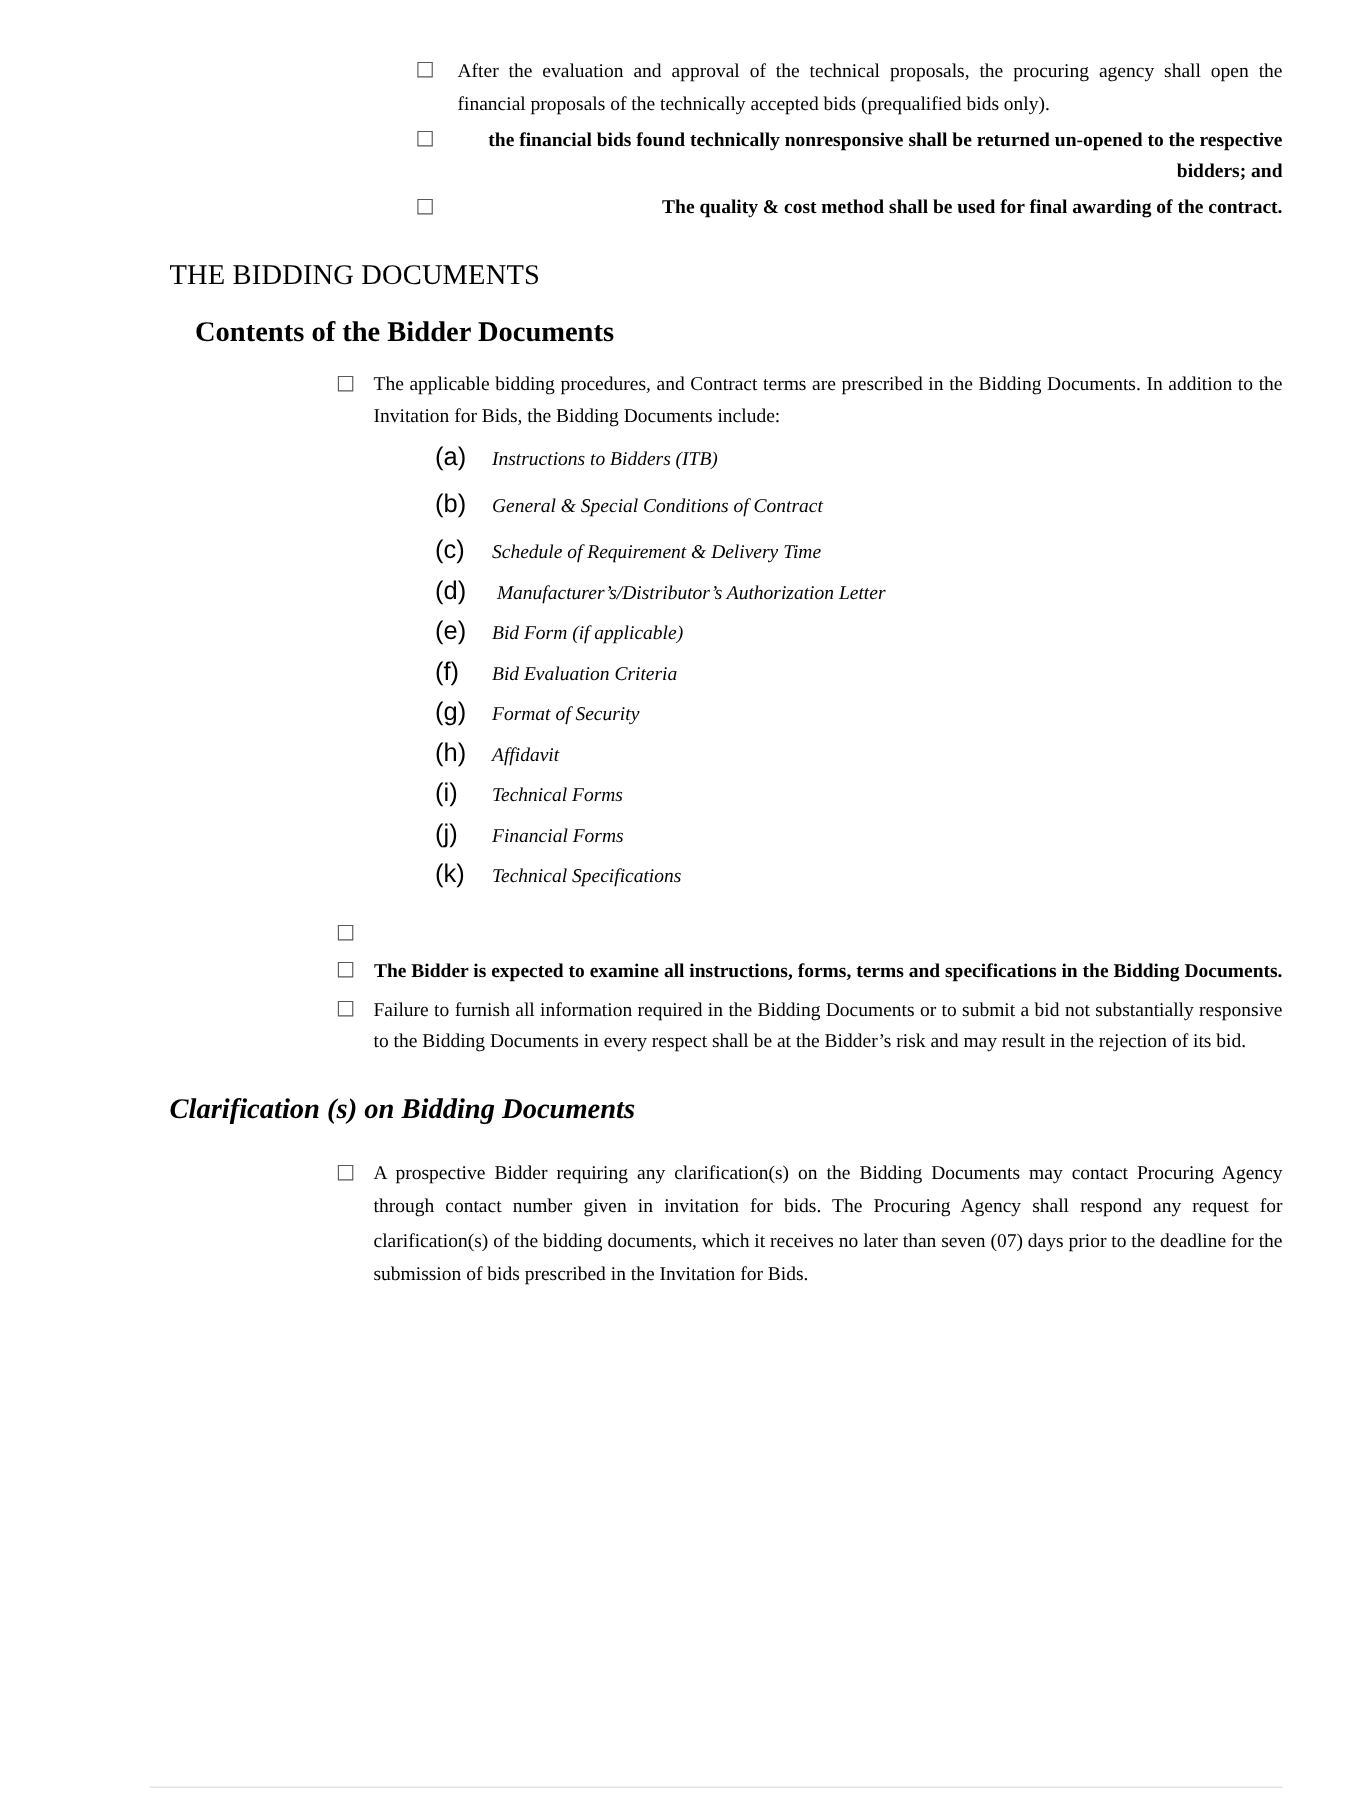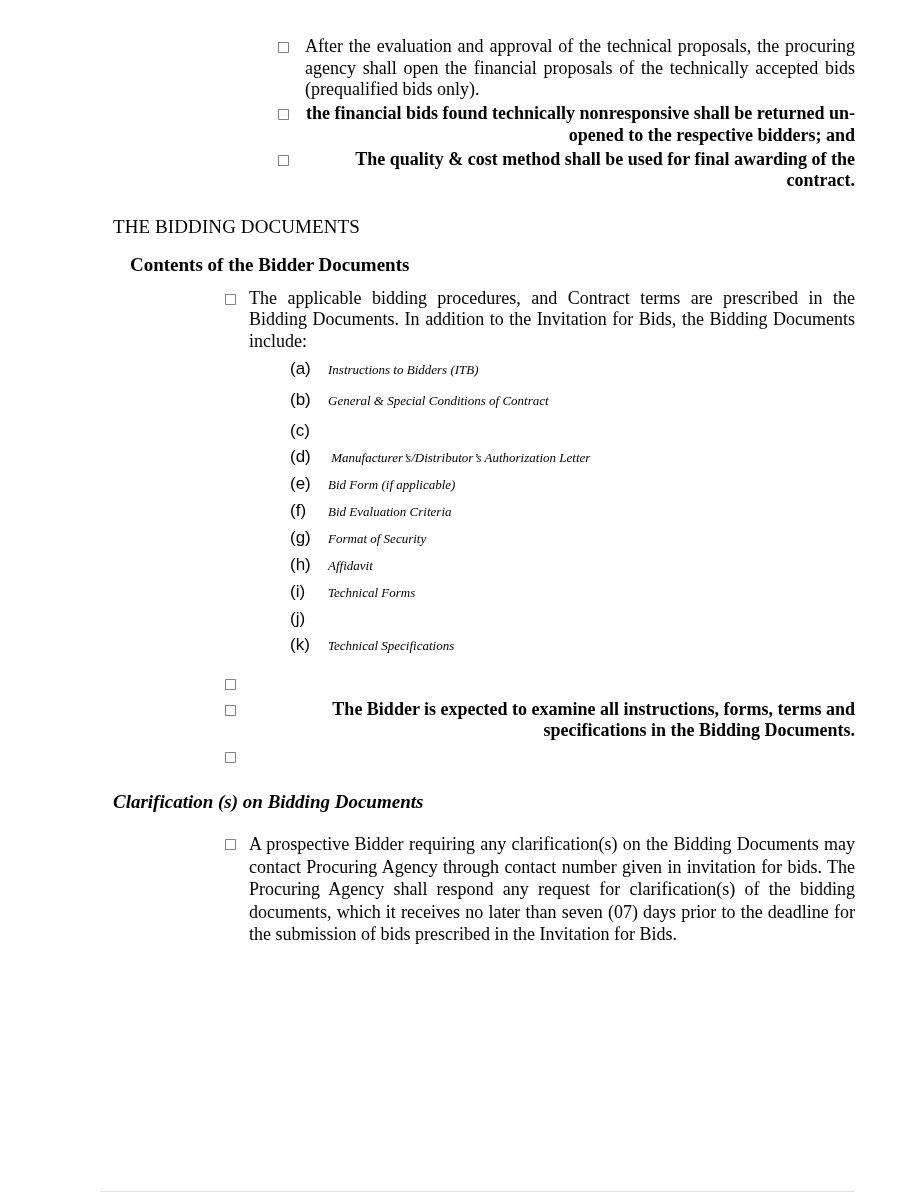--- a/index.html
+++ b/index.html
@@ -41,21 +41,21 @@
   .bullet-mark {
     flex: 0 0 auto;
     font-family: "DejaVu Sans", sans-serif;
     font-size: 13.5px;
     line-height: 21.5px;
     color: #595959;
     text-align: left;
   }
   .bullet-text {
     flex: 1 1 auto;
-    font-size: 18px;
+    font-size: 13px;
     line-height: 21.5px;
     text-align: justify;
     text-justify: inter-word;
     hyphens: none;
   }
   .bullet-text.ragged { text-align: right; font-weight: bold; }
 
   
   .group-top .bullet-row { padding-left: 232px; }
   .group-top .bullet-mark { width: 28px; }
@@ -181,20 +181,21 @@
     <div class="sp-4"></div>
 
     <div class="letter-row">
       <span class="letter-mark">(b)</span>
       <span class="letter-text">General &amp; Special Conditions of Contract</span>
     </div>
     <div class="sp-4"></div>
 
     <div class="letter-row">
       <span class="letter-mark">(c)</span>
+      <span class="letter-text">Schedule of Requirement &amp; Delivery Time</span>
     </div>
 
     <div class="letter-row">
       <span class="letter-mark">(d)</span>
       <span class="letter-text"> Manufacturer’s/Distributor’s Authorization Letter</span>
     </div>
 
     <div class="letter-row">
       <span class="letter-mark">(e)</span>
       <span class="letter-text">Bid Form (if applicable)</span>
@@ -215,20 +216,21 @@
       <span class="letter-text">Affidavit</span>
     </div>
 
     <div class="letter-row">
       <span class="letter-mark">(i)</span>
       <span class="letter-text">Technical Forms</span>
     </div>
 
     <div class="letter-row">
       <span class="letter-mark">(j)</span>
+      <span class="letter-text">Financial Forms</span>
     </div>
 
     <div class="letter-row">
       <span class="letter-mark">(k)</span>
       <span class="letter-text">Technical Specifications</span>
     </div>
 
   </div>
 
   <div class="sp-14"></div>
@@ -243,20 +245,21 @@
 
     <div class="bullet-row">
       <span class="bullet-mark">□</span>
       <span class="bullet-text ragged">The Bidder is expected to examine all instructions, forms, terms and specifications in the Bidding Documents.</span>
     </div>
 
     <div class="sp-4"></div>
 
     <div class="bullet-row">
       <span class="bullet-mark">□</span>
+      <span class="bullet-text">Failure to furnish all information required in the Bidding Documents or to submit a bid not substantially responsive to the Bidding Documents in every respect shall be at the Bidder’s risk and may result in the rejection of its bid.</span>
     </div>
 
   </div>
 
   <div class="sp-24"></div>
 
   <div class="heading-3">Clarification (s) on Bidding Documents</div>
 
   <div class="sp-20"></div>
 

